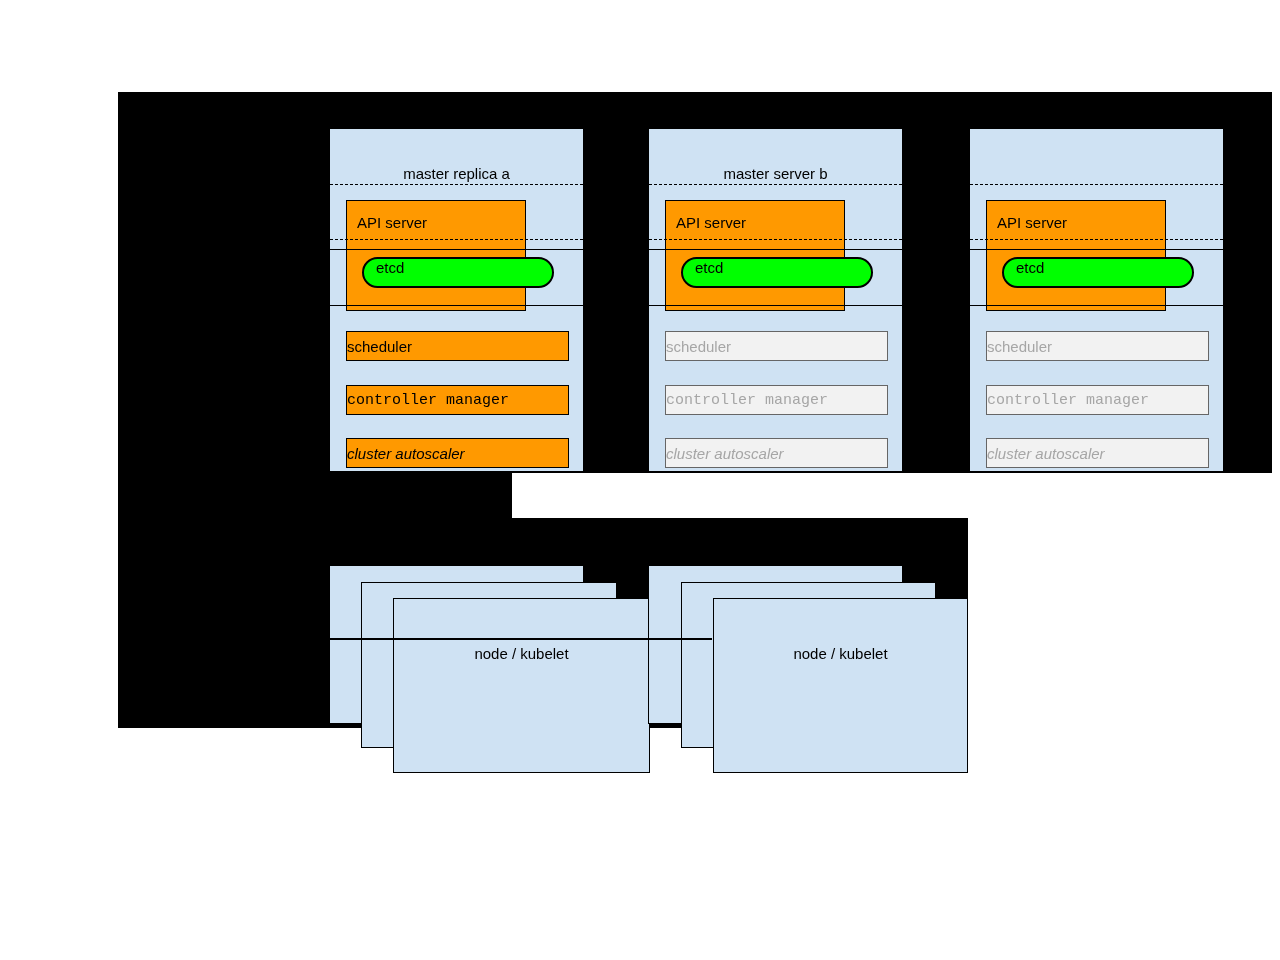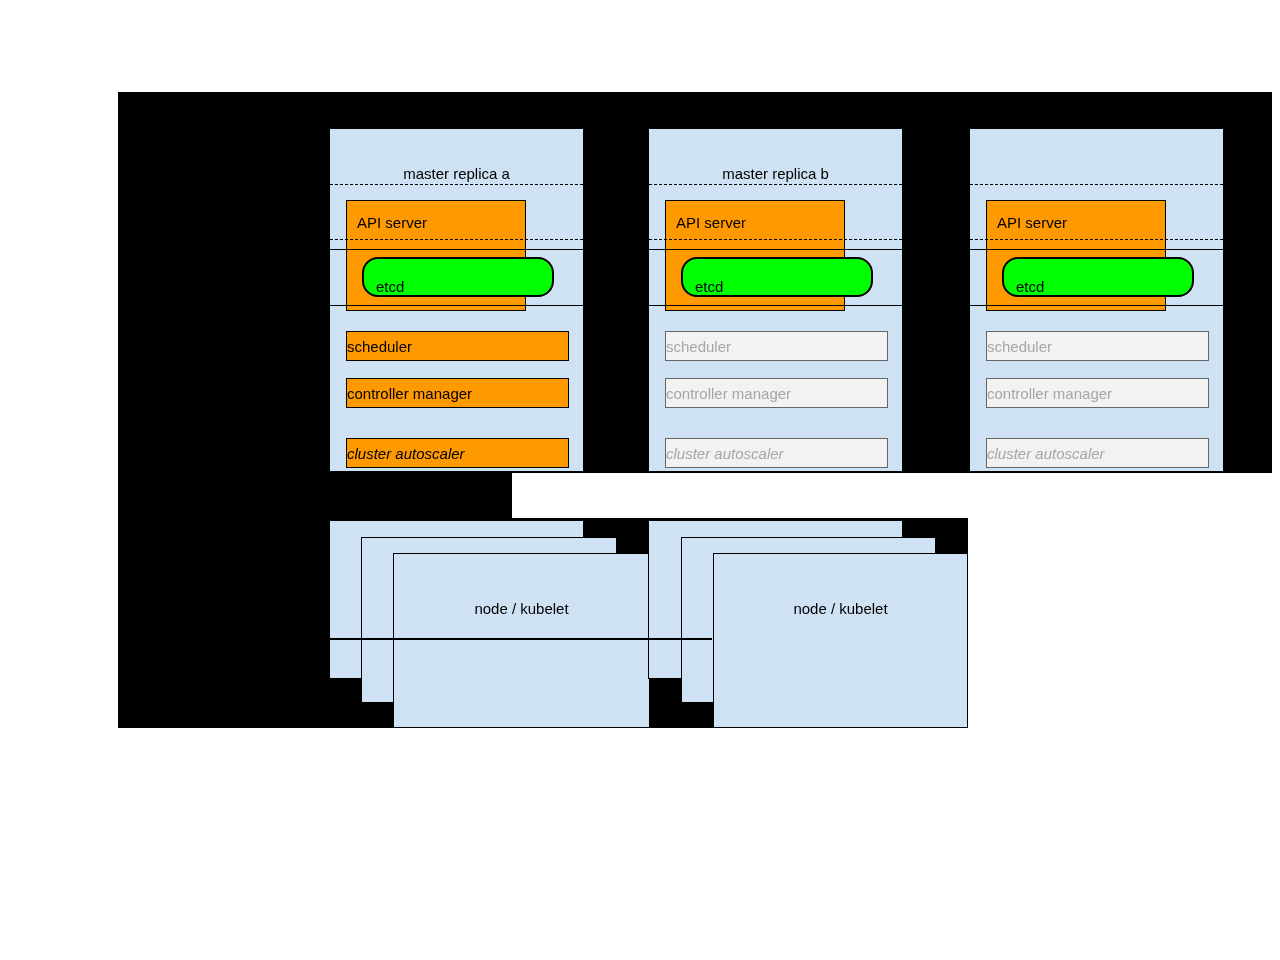--- a/index.html
+++ b/index.html
@@ -33,42 +33,43 @@
   .master .api-box{
     position:absolute;left:16px;top:71px;width:180px;height:111px;
     background:#ff9900;border:1px solid #000;box-sizing:border-box;
   }
   .master .api-label{
     position:absolute;left:0;top:0;right:0;height:42px;
     display:flex;align-items:center;padding-left:10px;
     font-size:15px;color:#000;
   }
   .master .etcd{
-    position:absolute;left:32px;top:128px;width:192px;height:40px;
+    position:absolute;left:32px;top:128px;width:192px;height:31px;
     background:#00ff00;border:2px solid #000;border-radius:16px;
-    box-sizing:border-box;display:flex;align-items:flex-end;
+    box-sizing:border-box;display:flex;align-items:flex-start;
     padding-left:12px;font-size:15px;color:#000;
   }
   .master .comp{
     position:absolute;left:16px;width:223px;height:30px;
     background:#ff9900;border:1px solid #000;box-sizing:border-box;
     display:flex;align-items:center;padding-left:0;
     font-size:15px;color:#000;
   }
   .master .comp.c1{top:202px;}
-  .master .comp.c2{top:249px;}
+  .master .comp.c2{top:256px;font-family:Liberation Mono, monospace;}
   .master .comp.c3{top:309px;font-style:italic;}
   .master .comp.inactive{
     background:#f2f2f2;border-color:#666666;color:#a6a6a6;
   }
 
   
   .node{
     position:absolute;background:#cfe2f3;border:1px solid #000;
     box-sizing:border-box;
+    margin-top:45px;
   }
   .node .node-label{
     position:absolute;left:0;right:0;top:46px;
     text-align:center;font-size:15px;color:#000;
   }
   .node-divider{
     position:absolute;left:119px;top:638px;width:593px;height:2px;
     background:#000000;
   }
 </style>
@@ -90,21 +91,21 @@
   <div class="etcd">
     <span>etcd</span>
   </div>
   <div class="hline l2"></div>
   <div class="comp c1">scheduler</div>
   <div class="comp c2">controller manager</div>
   <div class="comp c3">cluster autoscaler</div>
 </div>
 
 <div class="master" style="left:648px">
-  <div class="m-title">master replica b</div>
+  <div class="m-title">master server b</div>
   <div class="dash d1"></div>
   <div class="api-box">
     <div class="api-label">API server</div>
   </div>
   <div class="dash d2"></div>
   <div class="hline l1"></div>
   <div class="etcd">
     <span>etcd</span>
   </div>
   <div class="hline l2"></div>

